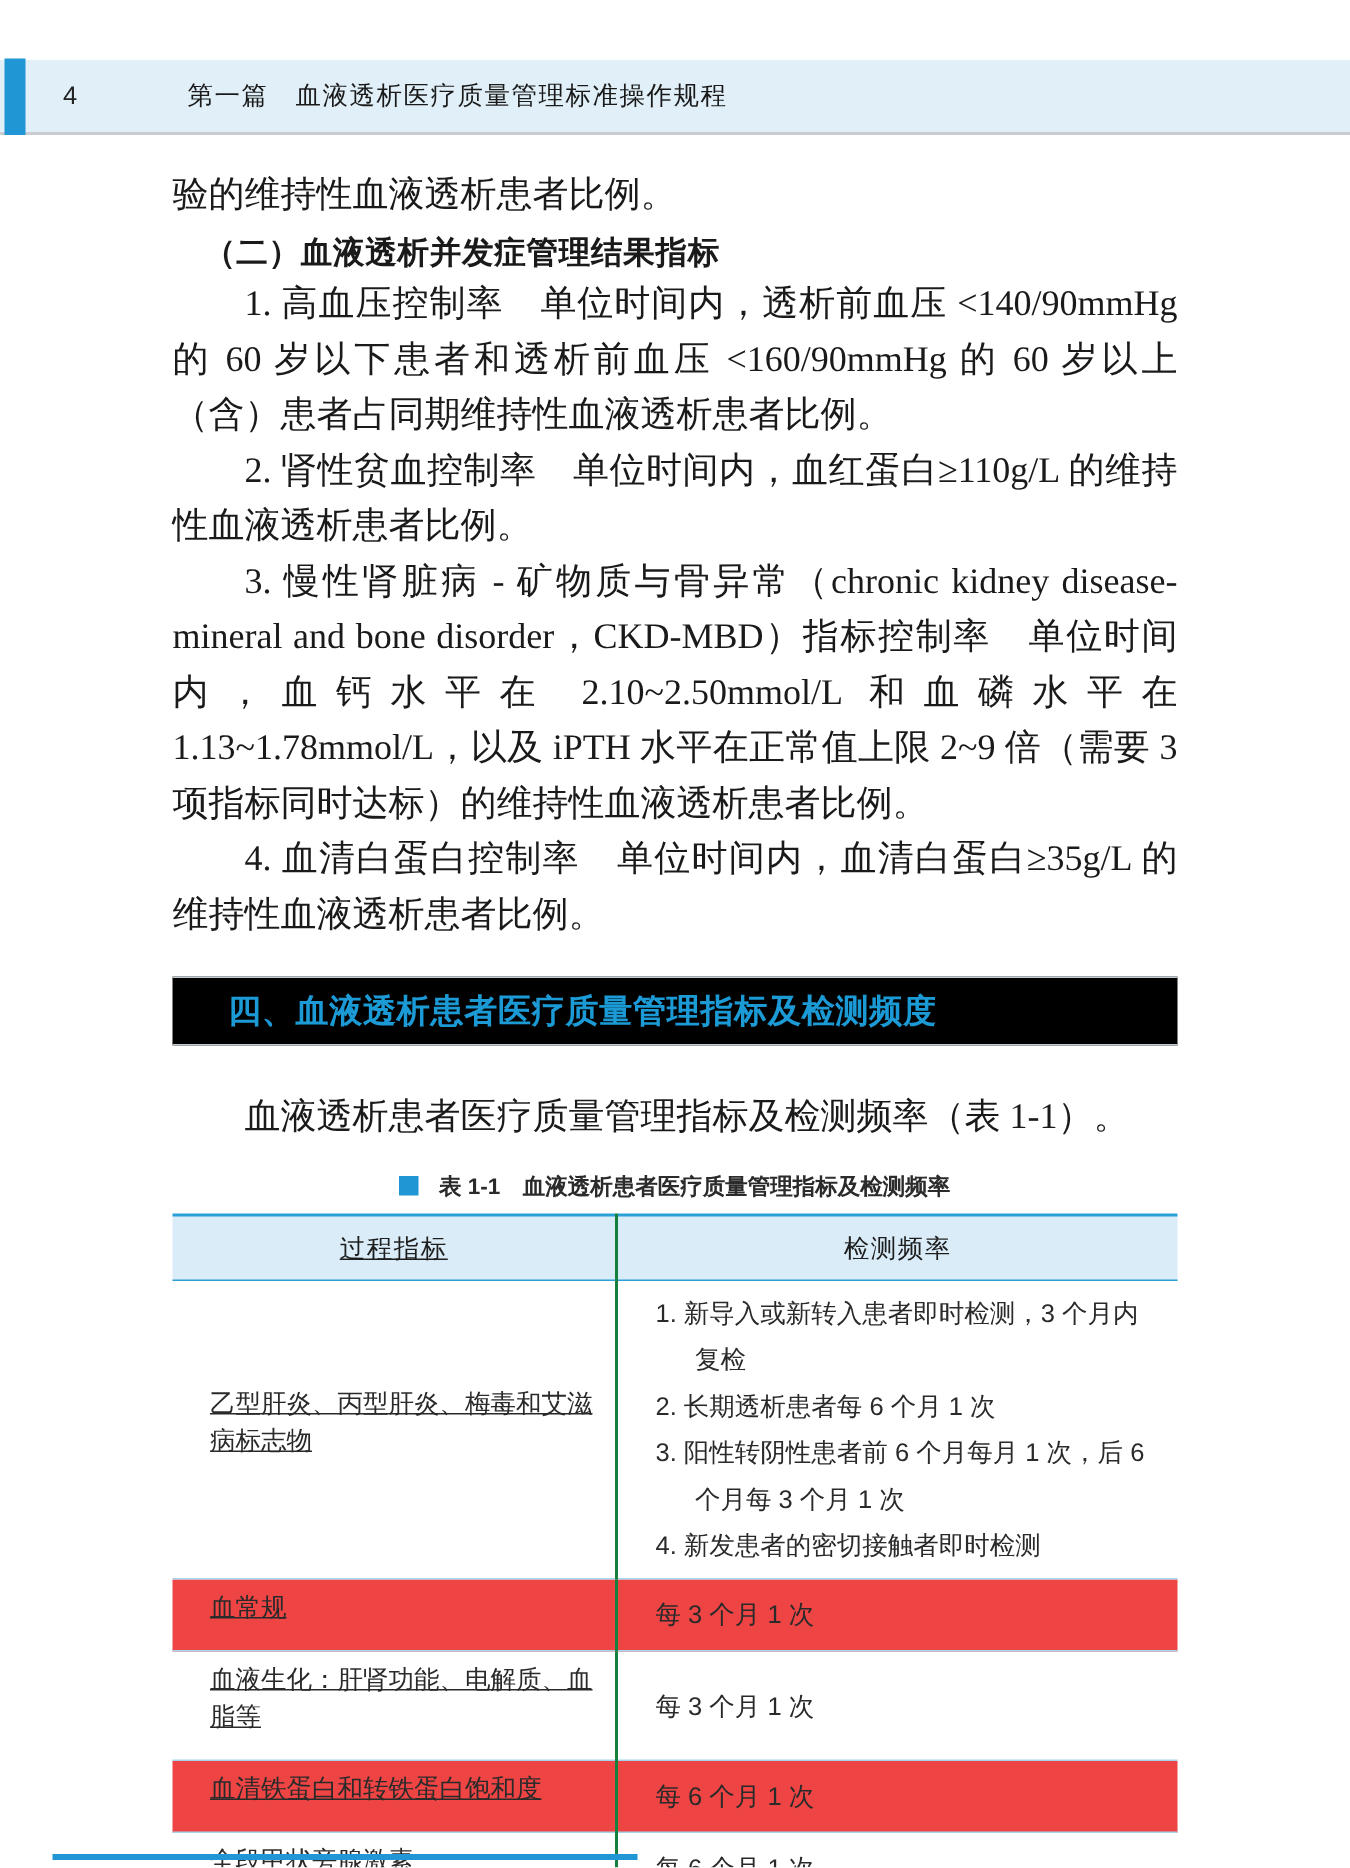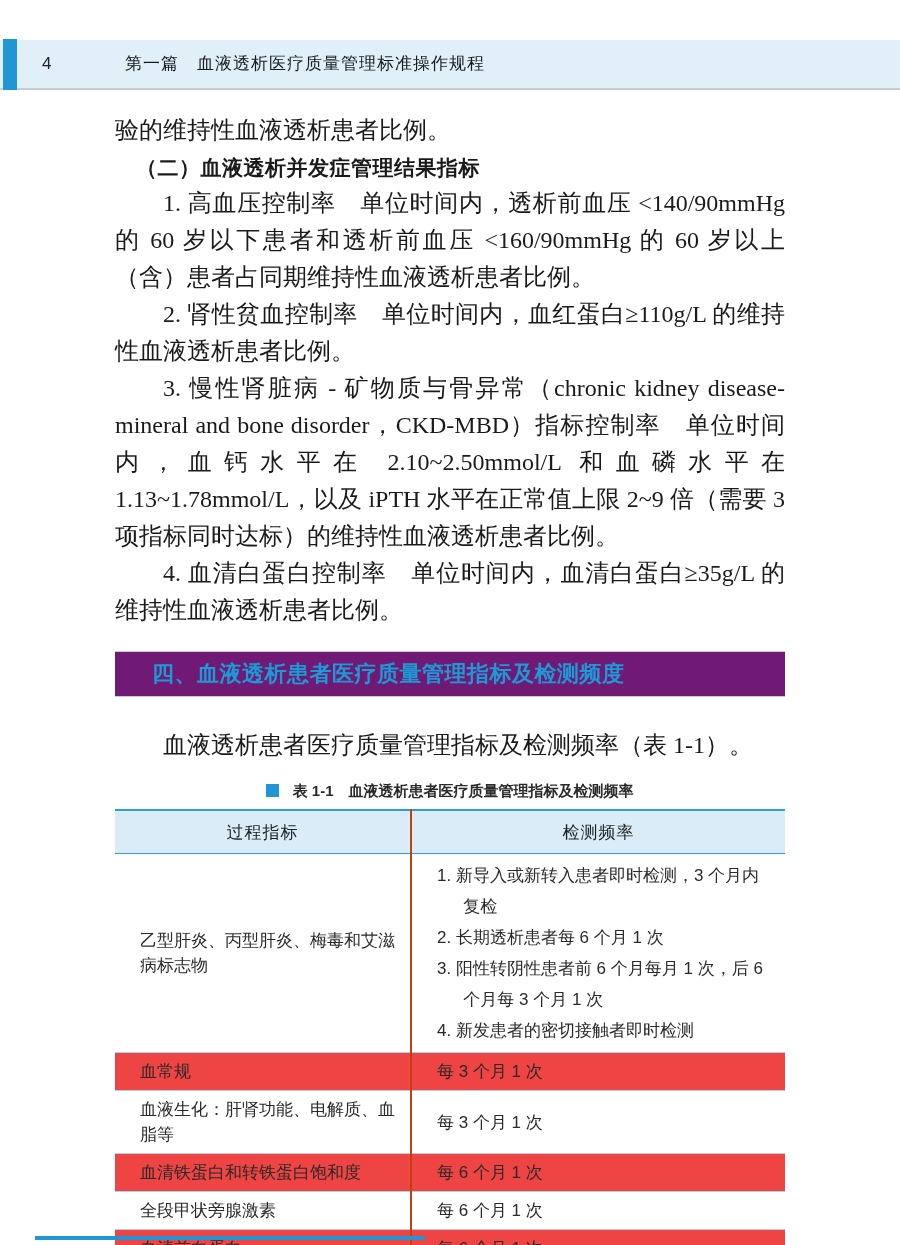--- a/index.html
+++ b/index.html
@@ -25,21 +25,21 @@
     text-align:justify; margin:0; text-indent:2em;
   }
   .no-indent { text-indent:0; margin-top:22px; }
   .subsection-heading {
     font-family:"Liberation Sans",sans-serif; font-size:21px; font-weight:bold;
     color:#1a1a1a; margin:5px 0 3px 0; text-indent:1em; letter-spacing:0.5px;
   }
 
   
   .section-band {
-    margin-top:22px; height:44px; background:#701a75;
+    margin-top:22px; height:44px; background:#000000;
     border-top:1px solid #c2ccd3; border-bottom:1px solid #c2ccd3;
     display:flex; align-items:center;
   }
   .section-title {
     margin:0; padding-left:37px; font-size:22px; font-weight:bold;
     color:#1b9ad5; letter-spacing:0.5px;
   }
   .lead-paragraph { margin-top:30px; }
 
   
@@ -48,26 +48,26 @@
 
   .data-table {
     width:100%; margin-top:8px; border-collapse:collapse;
     border-top:2px solid #2a9fd8; border-bottom:2px solid #2a9fd8;
     font-size:17px; color:#2a2a2a;
   }
   .data-table th {
     background:#d9ecf8; height:40px; font-size:17px; font-weight:normal;
     color:#1e1e1e; border-bottom:1px solid #2a9fd8; text-align:center; letter-spacing:1px;
   }
-  .data-table th:first-child, .data-table td:first-child { border-right:2px solid #c2410c; }
+  .data-table th:first-child, .data-table td:first-child { border-right:2px solid #15803d;text-decoration:underline; }
   .data-table th:first-child { width:293px; }
   .data-table td { vertical-align:middle; line-height:25px; }
   .data-table tbody tr + tr td { border-top:1px solid #a5d4ee; }
   .data-table tbody tr.shaded { background:#ef4444; }
-  .col-indicator { padding:6px 14px 6px 25px; }
+  .col-indicator { padding:6px 14px 16px 25px; }
   .col-frequency { padding:6px 10px 6px 25px; }
   .freq-item { text-indent:-1.55em; padding-left:1.55em; line-height:31px; }
 
   
   .footer-bar { position:absolute; left:35px; bottom:5px; width:390px; height:4px; background:#2196d4; }
 </style>
 </head>
 <body>
 
 <div class="page">

